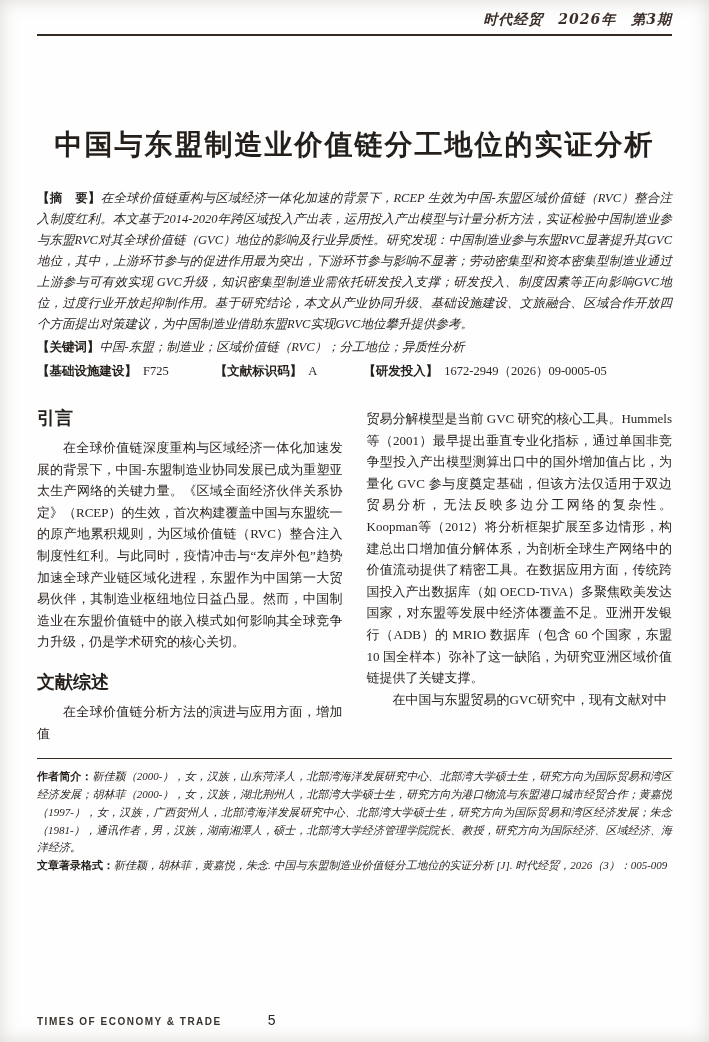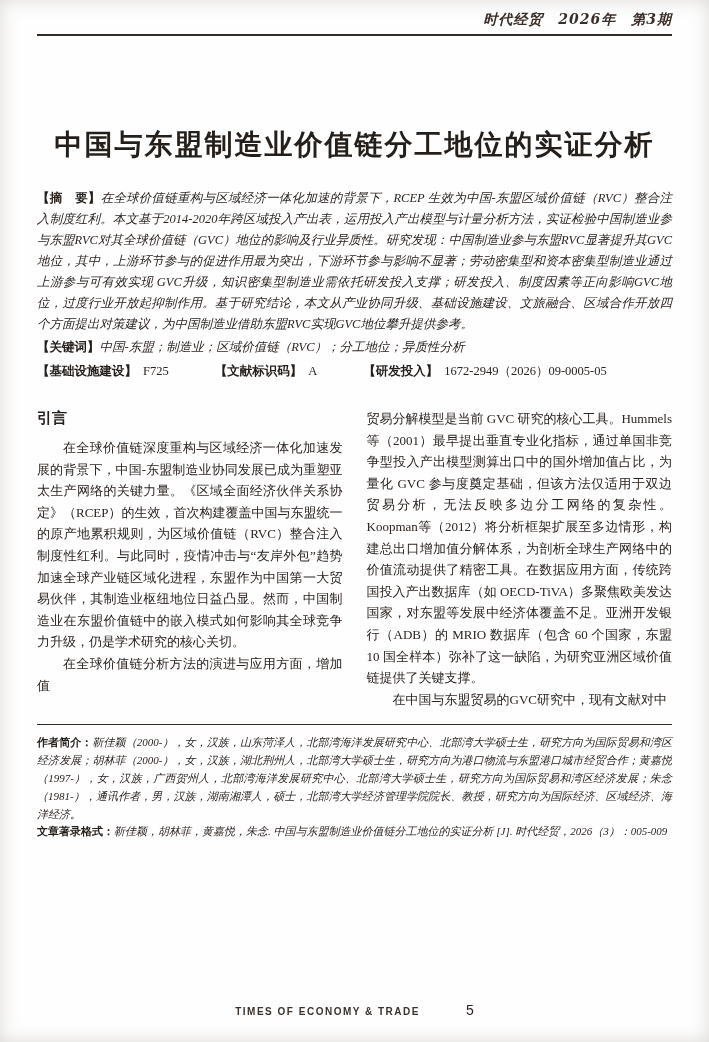--- a/index.html
+++ b/index.html
@@ -48,35 +48,35 @@
   .kwline{margin-top:2px;}
   .clcline{margin-top:3px;display:flex;align-items:baseline;}
   .clcline .grp{white-space:nowrap;}
   .clcline .val{font-style:normal;margin-left:6px;}
   .clcline .grp+.grp{margin-left:46px;}
   
   .cols{margin-top:26px;display:flex;gap:24px;}
   .col{flex:1;font-size:13px;line-height:21.6px;text-align:justify;}
   .h-sec{
     font-family:"Liberation Sans","DejaVu Sans",sans-serif;
-    font-weight:bold;font-size:15px;color:#241f1b;
+    font-weight:bold;font-size:18px;color:#241f1b;
     margin:0 0 9px 0;line-height:20px;
   }
   .h-sec.later{margin-top:19px;}
   .col p{margin:0;}
   .ind{text-indent:2em;}
   
   .fn-rule{border-bottom:1.2px solid #332a24;margin-top:14px;}
   .fns{margin-top:9px;font-size:11px;line-height:17.8px;text-align:justify;}
   .fns .note{font-style:italic;margin:0;}
   .fns .lab{font-size:11px;}
   
   .ftr{
-    position:absolute;left:37px;right:37px;bottom:24px;
-    display:flex;justify-content:center;align-items:baseline;
+    position:absolute;left:37px;right:37px;bottom:14px;
+    display:flex;justify-content:flex-start;align-items:baseline;
   }
   .ftr .jen{
     font-family:"Liberation Sans","DejaVu Sans",sans-serif;
     font-weight:bold;font-size:10px;letter-spacing:1.5px;color:#3a322c;
   }
   .ftr .pg{
     font-family:"Liberation Sans","DejaVu Sans",sans-serif;
     font-size:14px;color:#2b2421;margin-left:46px;
   }
 </style>
@@ -104,20 +104,21 @@
       <span class="grp"><span class="lab">【基础设施建设】</span><span class="val">F725</span></span>
       <span class="grp"><span class="lab">【文献标识码】</span><span class="val">A</span></span>
       <span class="grp"><span class="lab">【研发投入】</span><span class="val">1672-2949（2026）09-0005-05</span></span>
     </div>
   </div>
 
   <div class="cols">
     <div class="col">
       <div class="h-sec">引言</div>
       <p class="ind">在全球价值链深度重构与区域经济一体化加速发展的背景下，中国-东盟制造业协同发展已成为重塑亚太生产网络的关键力量。《区域全面经济伙伴关系协定》（RCEP）的生效，首次构建覆盖中国与东盟统一的原产地累积规则，为区域价值链（RVC）整合注入制度性红利。与此同时，疫情冲击与“友岸外包”趋势加速全球产业链区域化进程，东盟作为中国第一大贸易伙伴，其制造业枢纽地位日益凸显。然而，中国制造业在东盟价值链中的嵌入模式如何影响其全球竞争力升级，仍是学术研究的核心关切。</p>
+      <div class="h-sec later">文献综述</div>
       <p class="ind">在全球价值链分析方法的演进与应用方面，增加值</p>
     </div>
     <div class="col">
       <p>贸易分解模型是当前 GVC 研究的核心工具。Hummels 等（2001）最早提出垂直专业化指标，通过单国非竞争型投入产出模型测算出口中的国外增加值占比，为量化 GVC 参与度奠定基础，但该方法仅适用于双边贸易分析，无法反映多边分工网络的复杂性。Koopman等（2012）将分析框架扩展至多边情形，构建总出口增加值分解体系，为剖析全球生产网络中的价值流动提供了精密工具。在数据应用方面，传统跨国投入产出数据库（如 OECD-TiVA）多聚焦欧美发达国家，对东盟等发展中经济体覆盖不足。亚洲开发银行（ADB）的 MRIO 数据库（包含 60 个国家，东盟 10 国全样本）弥补了这一缺陷，为研究亚洲区域价值链提供了关键支撑。</p>
       <p class="ind">在中国与东盟贸易的GVC研究中，现有文献对中</p>
     </div>
   </div>
 
   <div class="fn-rule"></div>
   <div class="fns">

